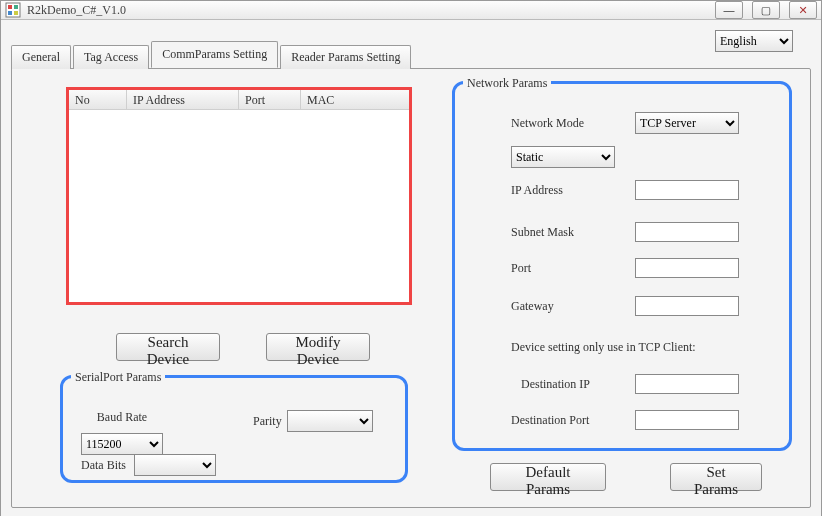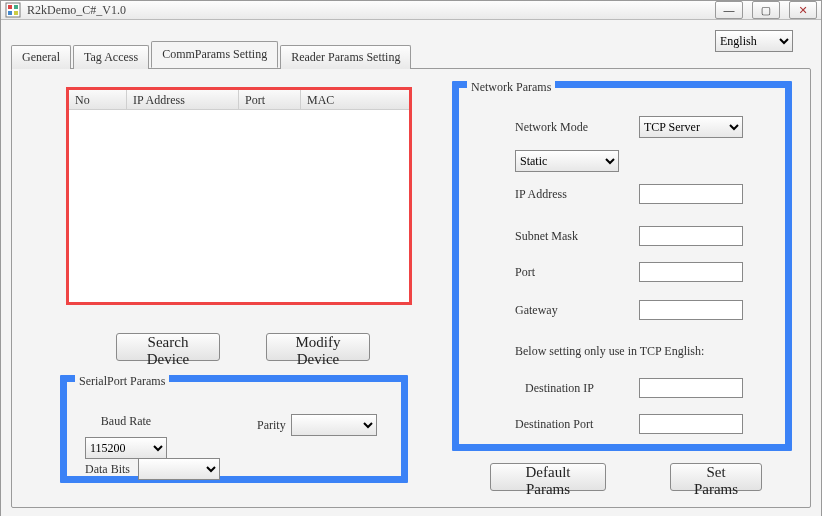--- a/index.html
+++ b/index.html
@@ -139,22 +139,22 @@
     border-radius: 3px;
     background: linear-gradient(#fdfdfd,#e3e3e3);
     color: #222;
     cursor: default;
   }
   .btn-search { position: absolute; left: 104px; top: 264px; width: 104px; }
   .btn-modify { position: absolute; left: 254px; top: 264px; width: 104px; }
   
   .group {
     position: absolute;
-    border: 7px solid #3b82f6;
-    border-radius: 1px;
+    border: 3px solid #3b82f6;
+    border-radius: 12px;
   }
   .group > .legend {
     position: absolute;
     top: -8px; left: 8px;
     background: #f4f4f4;
     padding: 0 4px;
     color: #333;
   }
   .serial-group {
     left: 48px; top: 306px;
@@ -295,21 +295,21 @@
           </div>
           <div class="nwrow nw-port">
             <span class="lbl">Port</span>
             <input class="text" value="" style="">
           </div>
           <div class="nwrow nw-gw">
             <span class="lbl">Gateway</span>
             <input class="text" value="" style="">
           </div>
 
-          <div class="nw-note">Below setting only use in TCP English:</div>
+          <div class="nw-note">Device setting only use in TCP Client:</div>
 
           <div class="nwrow nw-dip">
             <span class="lbl">Destination IP</span>
             <input class="text" value="" style="">
           </div>
           <div class="nwrow nw-dport">
             <span class="lbl">Destination Port</span>
             <input class="text" value="" style="">
           </div>
         </div>

